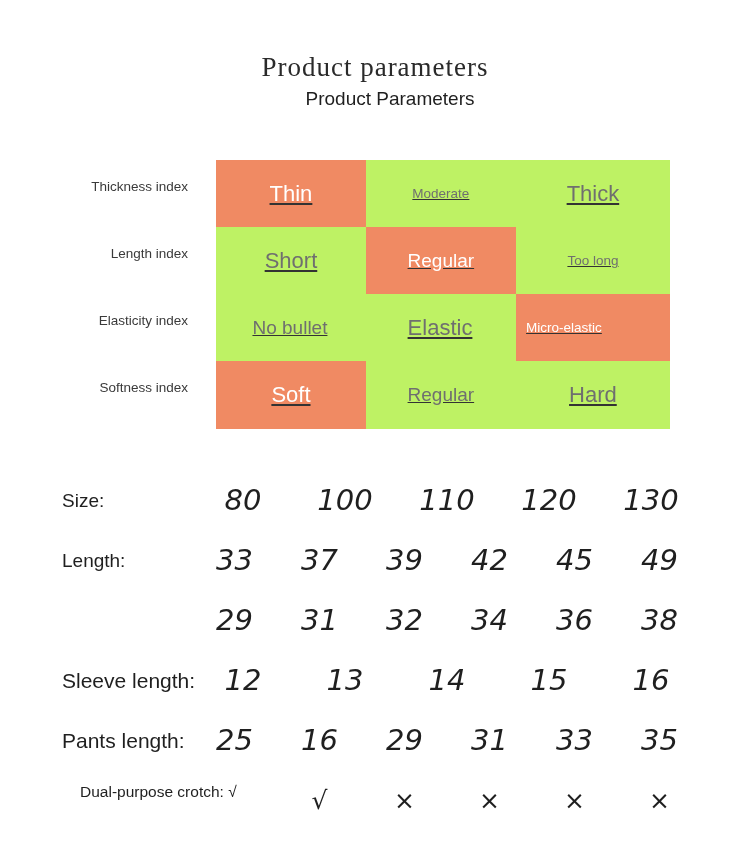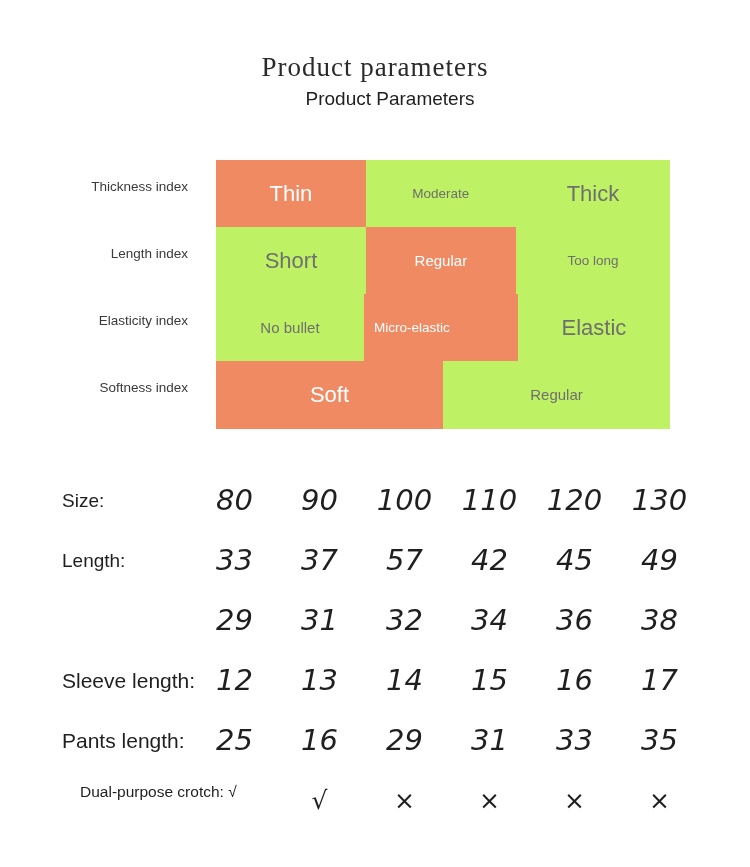--- a/index.html
+++ b/index.html
@@ -63,38 +63,39 @@
     color: #3a3a3a;
     top: 50%;
     transform: translateY(-50%);
   }
   .bar-track {
     position: absolute;
     left: 216px;
     width: 454px;
     height: 68px;
     display: flex;
+    text-decoration: underline;
   }
   .seg {
     display: flex;
     align-items: center;
     justify-content: center;
     text-align: center;
     background: #bef264;
     color: #6f6f6f;
     box-sizing: border-box;
     padding: 0 4px;
     line-height: 1.15;
   }
   .seg.active {
     background: #f08a63;
     color: #ffffff;
   }
   .seg-big { font-size: 22px; }
-  .seg-mid { font-size: 15px; }
+  .seg-mid { font-size: 19px; }
   .seg-sm  { font-size: 13.5px; }
 
   
   .size-table {
     position: absolute;
     top: 470px;
     left: 2px;
     width: 750px;
   }
   .size-row {
@@ -169,55 +170,55 @@
       <div class="seg seg-big" style="flex:33 1 0">Short</div>
       <div class="seg active seg-mid" style="flex:33 1 0">Regular</div>
       <div class="seg seg-sm" style="flex:34 1 0">Too long</div>
     </div>
   </div>
 
   <div class="bar-row">
     <div class="bar-label">Elasticity index</div>
     <div class="bar-track">
       <div class="seg seg-mid" style="flex:33 1 0">No bullet</div>
+      <div class="seg seg-big" style="flex:34 1 0">Elastic</div>
       <div class="seg active seg-sm" style="flex:33 1 0;justify-content:flex-start;padding-left:10px;text-align:left">Micro-elastic</div>
-      <div class="seg seg-big" style="flex:34 1 0">Elastic</div>
     </div>
   </div>
 
   <div class="bar-row">
     <div class="bar-label">Softness index</div>
     <div class="bar-track">
       <div class="seg active seg-big" style="flex:33 1 0">Soft</div>
       <div class="seg seg-mid" style="flex:33 1 0">Regular</div>
+      <div class="seg seg-big" style="flex:34 1 0">Hard</div>
     </div>
   </div>
 
 </div>
 
 <div class="size-table">
 
   <div class="size-row">
     <div class="row-label">Size:</div>
     <div class="cells">
       <div class="cell">80</div>
-      <div class="cell">90</div>
       <div class="cell">100</div>
       <div class="cell">110</div>
       <div class="cell">120</div>
       <div class="cell">130</div>
     </div>
   </div>
 
   <div class="size-row">
     <div class="row-label">Length:</div>
     <div class="cells">
       <div class="cell">33</div>
       <div class="cell">37</div>
-      <div class="cell">57</div>
+      <div class="cell">39</div>
       <div class="cell">42</div>
       <div class="cell">45</div>
       <div class="cell">49</div>
     </div>
   </div>
 
   <div class="size-row">
     <div class="row-label"></div>
     <div class="cells">
       <div class="cell">29</div>
@@ -230,21 +231,20 @@
   </div>
 
   <div class="size-row">
     <div class="row-label small">Sleeve length:</div>
     <div class="cells">
       <div class="cell">12</div>
       <div class="cell">13</div>
       <div class="cell">14</div>
       <div class="cell">15</div>
       <div class="cell">16</div>
-      <div class="cell">17</div>
     </div>
   </div>
 
   <div class="size-row">
     <div class="row-label small">Pants length:</div>
     <div class="cells">
       <div class="cell">25</div>
       <div class="cell">16</div>
       <div class="cell">29</div>
       <div class="cell">31</div>

